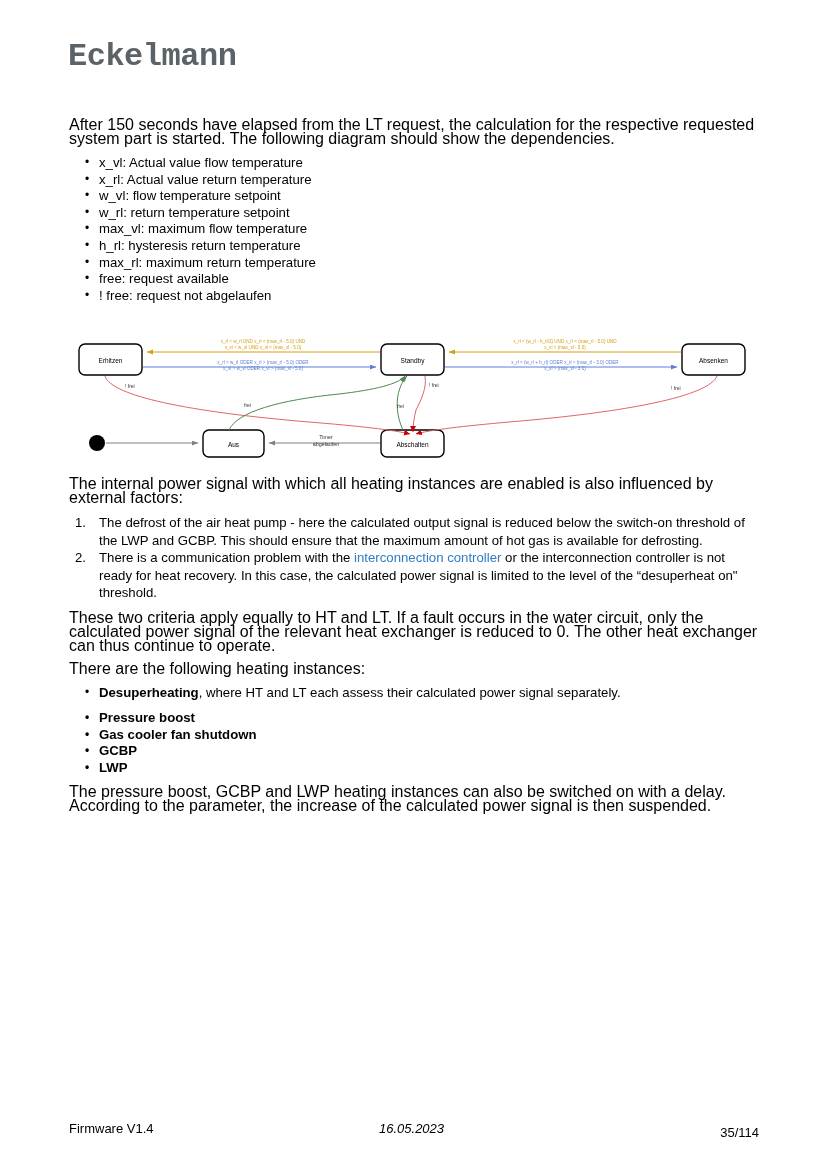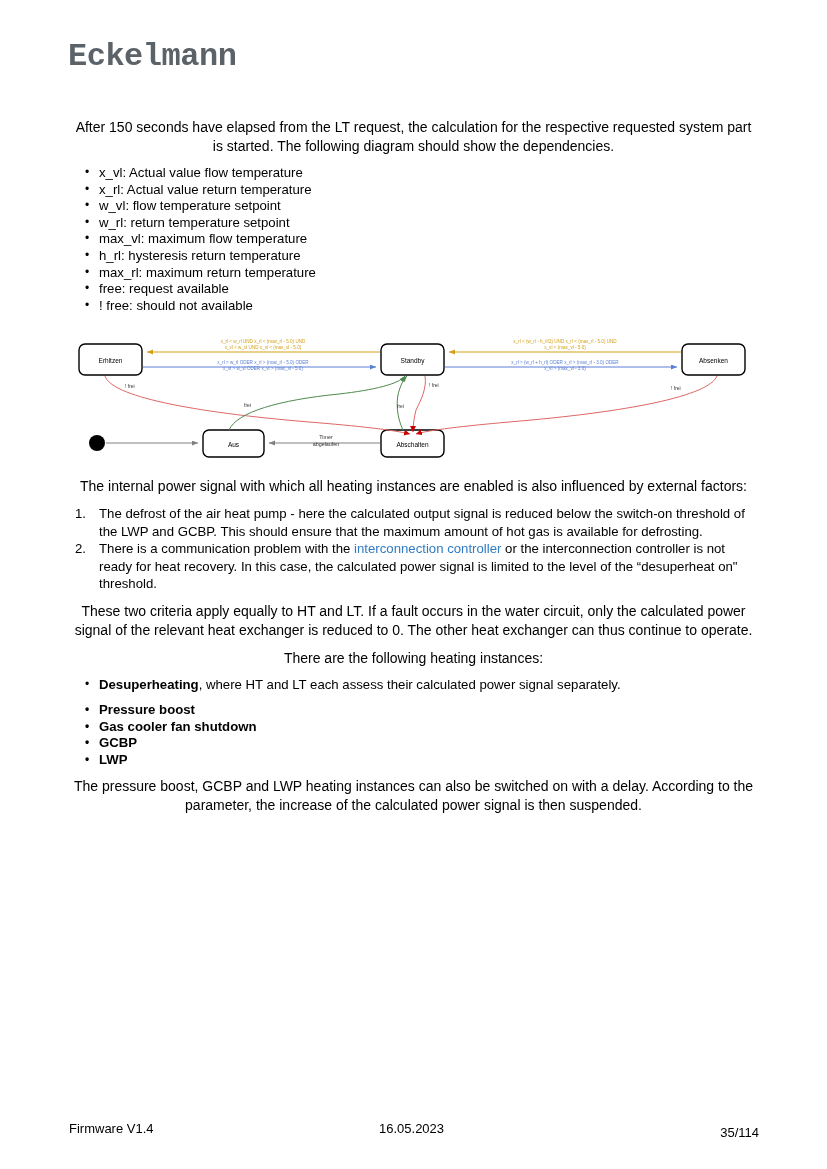--- a/index.html
+++ b/index.html
@@ -36,24 +36,24 @@
 
   
   .content {
     position: absolute;
     left: 69px;
     top: 118px;
     width: 689px;
   }
 
   p.body {
-    font-size: 14px;
-    line-height: 19px;
+    font-size: 16px;
+    line-height: 14px;
     margin: 0 0 9px 0;
-    text-align: center;
+    text-align: left;
   }
   p.tight { margin-bottom: 6px; }
 
   ul.bullets {
     list-style: none;
     margin: 0 0 9px 0;
     padding: 0 0 0 16px;
   }
   ul.bullets > li {
     font-size: 13.2px;
@@ -110,21 +110,21 @@
   
   .footer {
     position: absolute;
     left: 69px;
     top: 1121px;
     width: 690px;
     font-size: 13px;
     color: #000;
   }
   .footer .ft-left   { position: absolute; left: 0;     top: 0; }
-  .footer .ft-center { position: absolute; left: 310px; top: 0; }
+  .footer .ft-center { position: absolute; left: 310px; top: 0; font-style: italic; }
   .footer .ft-right  { position: absolute; right: 0;    top: 4px; }
 </style>
 </head>
 <body>
 
 <div class="page">
 
   <div class="logo">Eckelmann</div>
 
   <div class="content">
@@ -133,21 +133,21 @@
 
     <ul class="bullets">
       <li>x_vl: Actual value flow temperature</li>
       <li>x_rl: Actual value return temperature</li>
       <li>w_vl: flow temperature setpoint</li>
       <li>w_rl: return temperature setpoint</li>
       <li>max_vl: maximum flow temperature</li>
       <li>h_rl: hysteresis return temperature</li>
       <li>max_rl: maximum return temperature</li>
       <li>free: request available</li>
-      <li>! free: should not available</li>
+      <li>! free: request not abgelaufen</li>
     </ul>
   </div>
 
   <div class="diagram">
     <svg width="700" height="145" viewBox="0 0 700 145" xmlns="http://www.w3.org/2000/svg">
       <defs>
         <marker id="ah-orange" markerWidth="7" markerHeight="7" refX="6" refY="2.5" orient="auto">
           <path d="M6,2.5 L0,0 L0,5 Z" fill="#d4a017"></path>
         </marker>
         <marker id="ah-blue" markerWidth="7" markerHeight="7" refX="6" refY="2.5" orient="auto">

